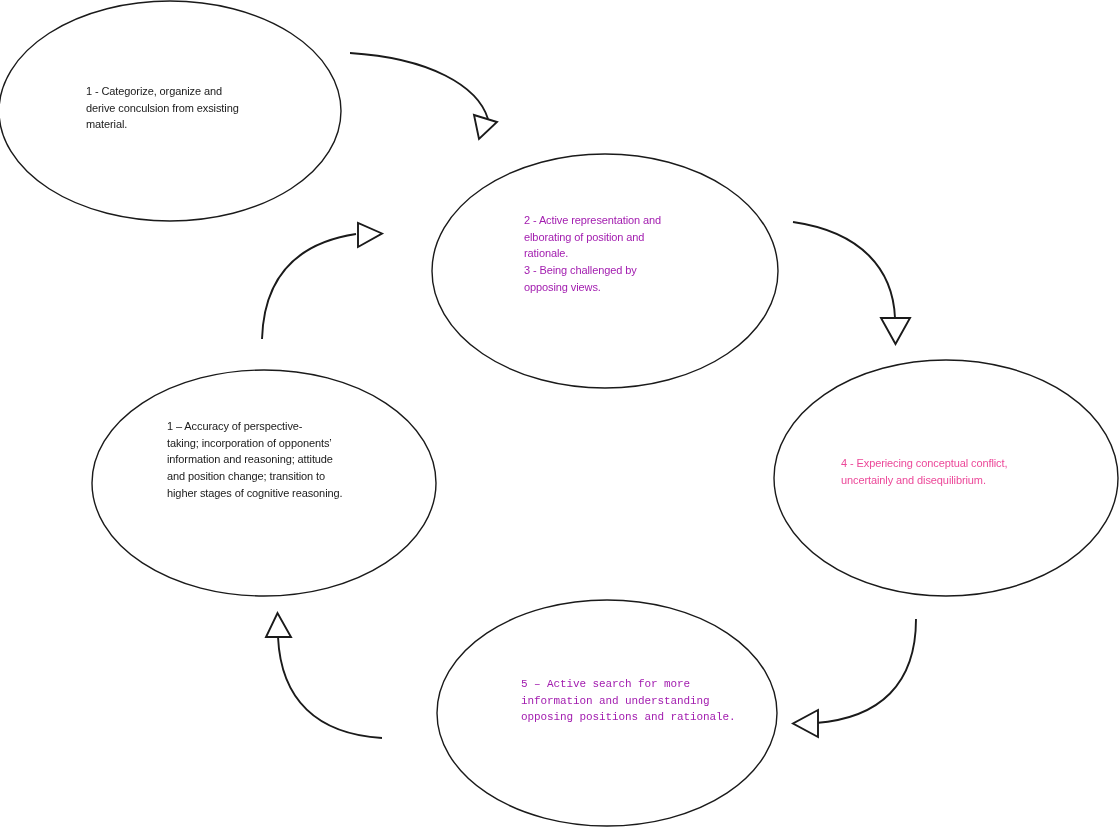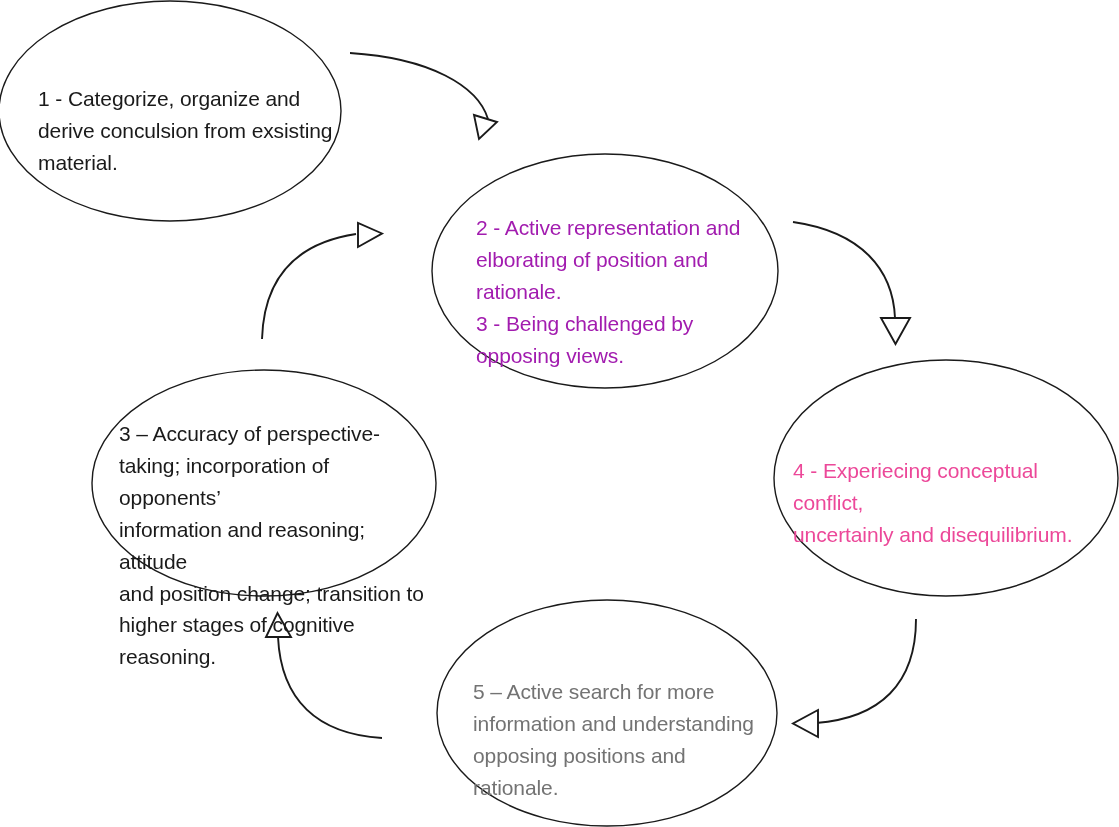--- a/index.html
+++ b/index.html
@@ -22,26 +22,27 @@
   #diagram-svg {
     position: absolute;
     top: 0;
     left: 0;
     width: 1119px;
     height: 827px;
   }
   .node-text {
     position: absolute;
     font-family: "Liberation Sans", sans-serif;
-    font-size: 21px;
+    font-size: 11px;
     line-height: 1.52;
     color: #1a1a1a;
     white-space: pre-line;
     letter-spacing: -0.1px;
     text-align: left;
+    margin-left: 48px;
   }
   .ellipse-outline {
     fill: none;
     stroke: #1a1a1a;
     stroke-width: 1.4;
   }
   .arrow-path {
     fill: none;
     stroke: #1a1a1a;
     stroke-width: 1.9;
@@ -95,23 +96,23 @@
       <div class="node-text" style="left: 38px; top: 83px; width: 300px; color: rgb(26, 26, 26);">1 - Categorize, organize and
 derive conculsion from exsisting
 material.</div>
       <div class="node-text" style="left: 476px; top: 212px; width: 290px; color: #a21caf;">2 - Active representation and
 elborating of position and
 rationale.
 3 - Being challenged by
 opposing views.</div>
       <div class="node-text" style="left: 793px; top: 455px; width: 320px; color: #ec4899;">4 - Experiecing conceptual conflict,
 uncertainly and disequilibrium.</div>
-      <div class="node-text" style="left: 473px; top: 676px; width: 300px; color: #737373;">5 – Active search for more
+      <div class="node-text" style="left: 473px; top: 676px; width: 300px; color: #a21caf; font-family: Liberation Mono, monospace;">5 – Active search for more
 information and understanding
 opposing positions and rationale.</div>
-      <div class="node-text" style="left: 119px; top: 418px; width: 310px; color: rgb(26, 26, 26);">3 – Accuracy of perspective-
+      <div class="node-text" style="left: 119px; top: 418px; width: 310px; color: rgb(26, 26, 26);">1 – Accuracy of perspective-
 taking; incorporation of opponents’
 information and reasoning; attitude
 and position change; transition to
 higher stages of cognitive reasoning.</div>
     </div>
 
 </div>
 
 </body></html>

